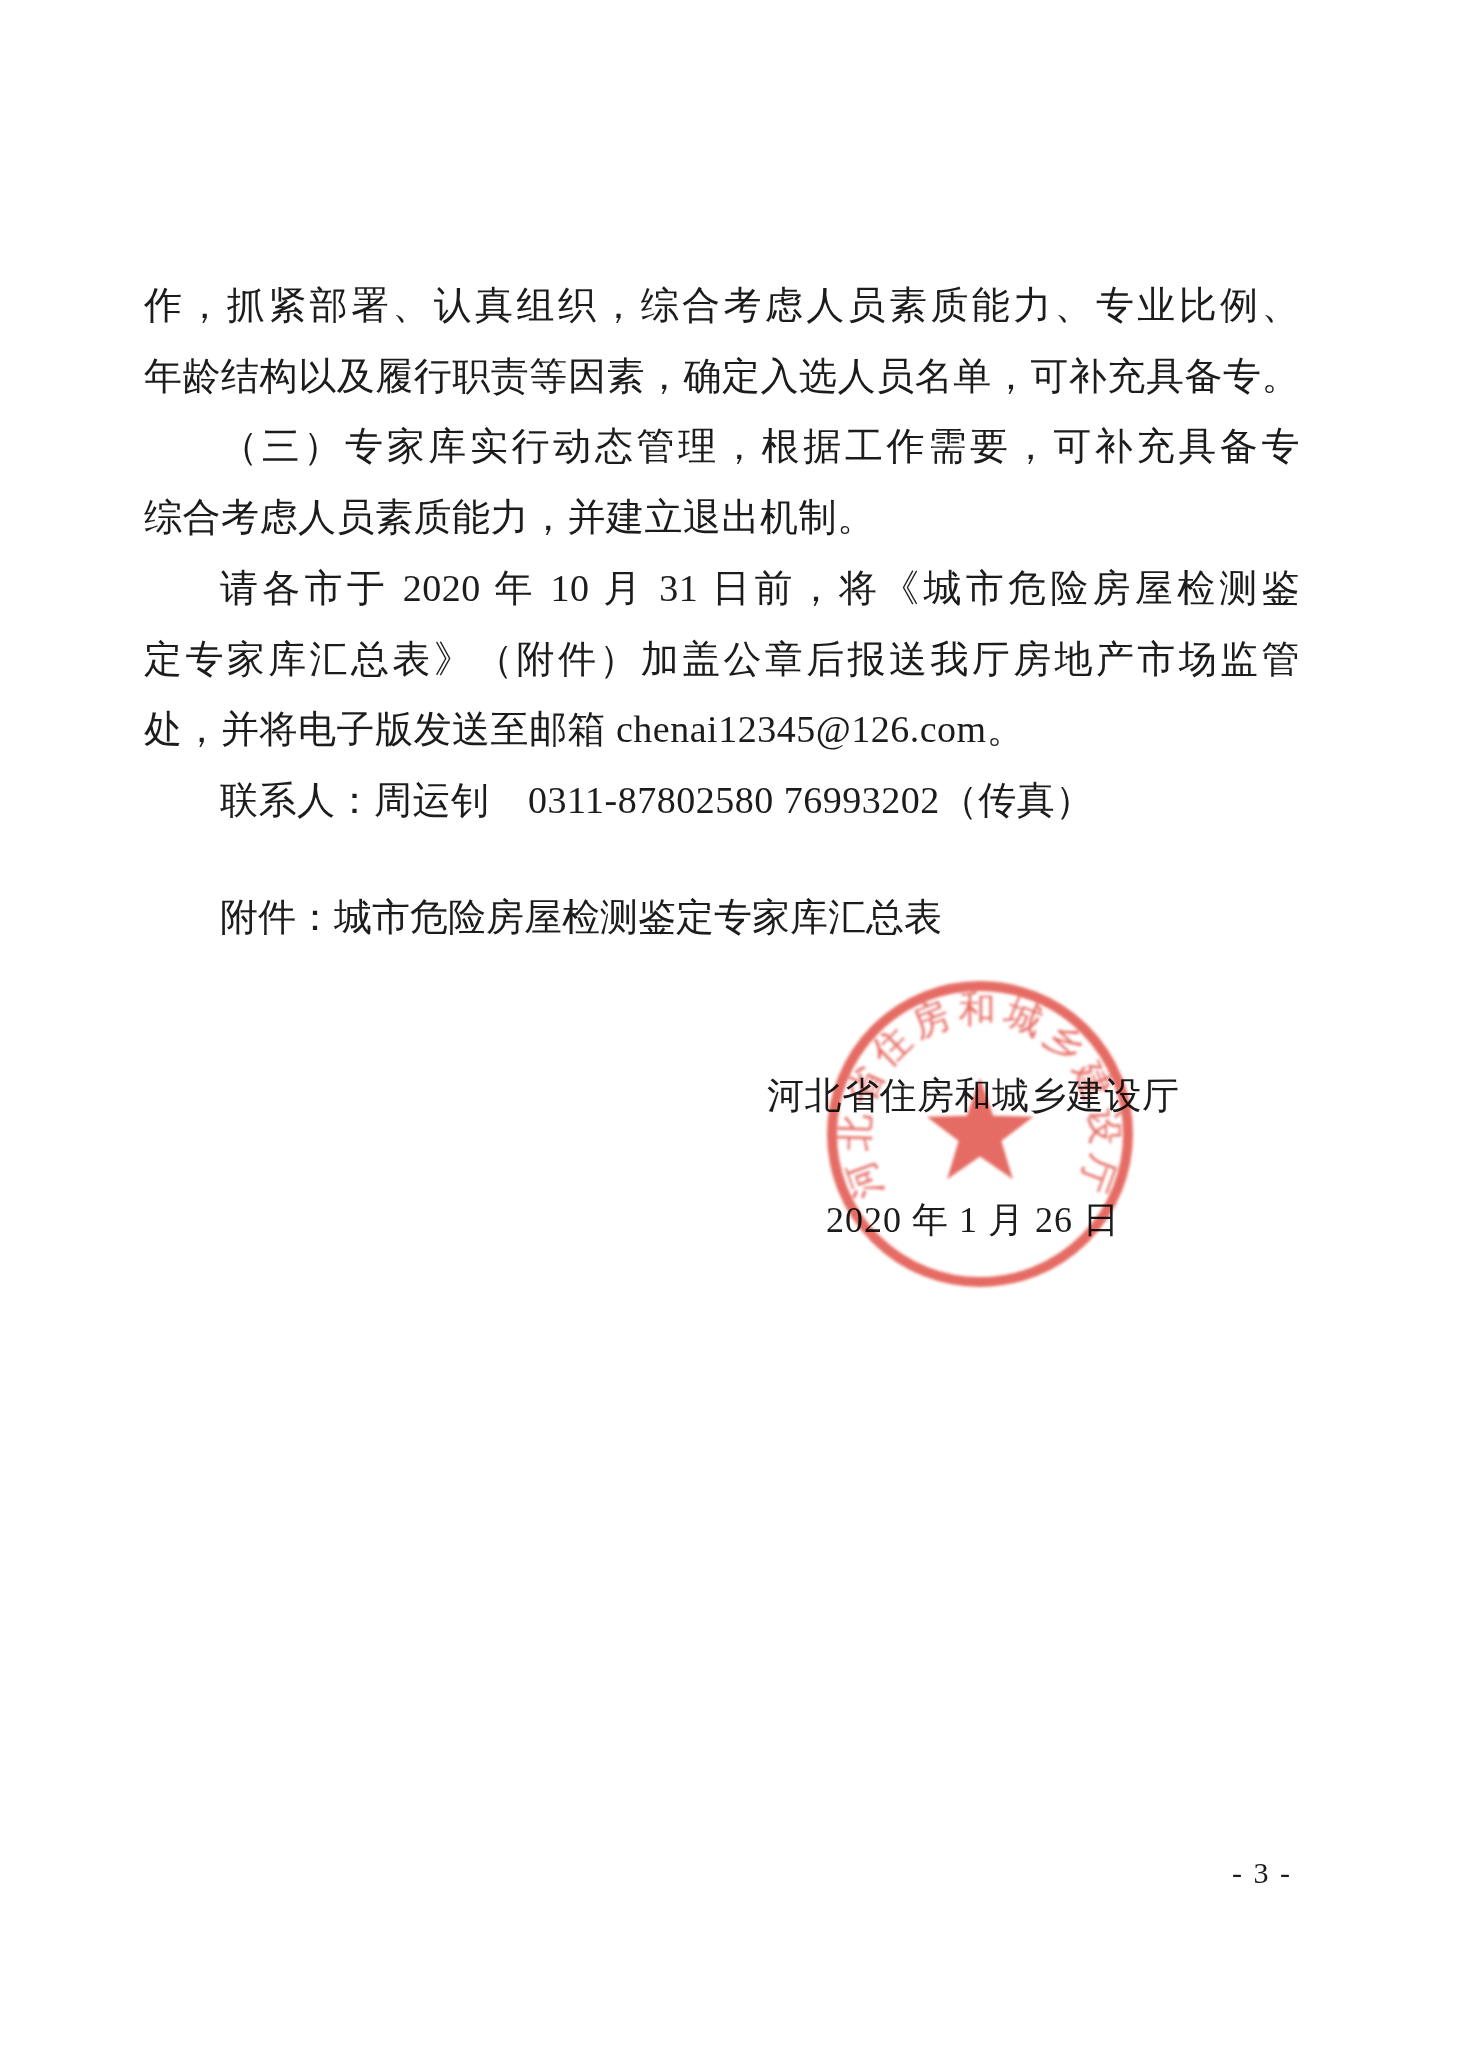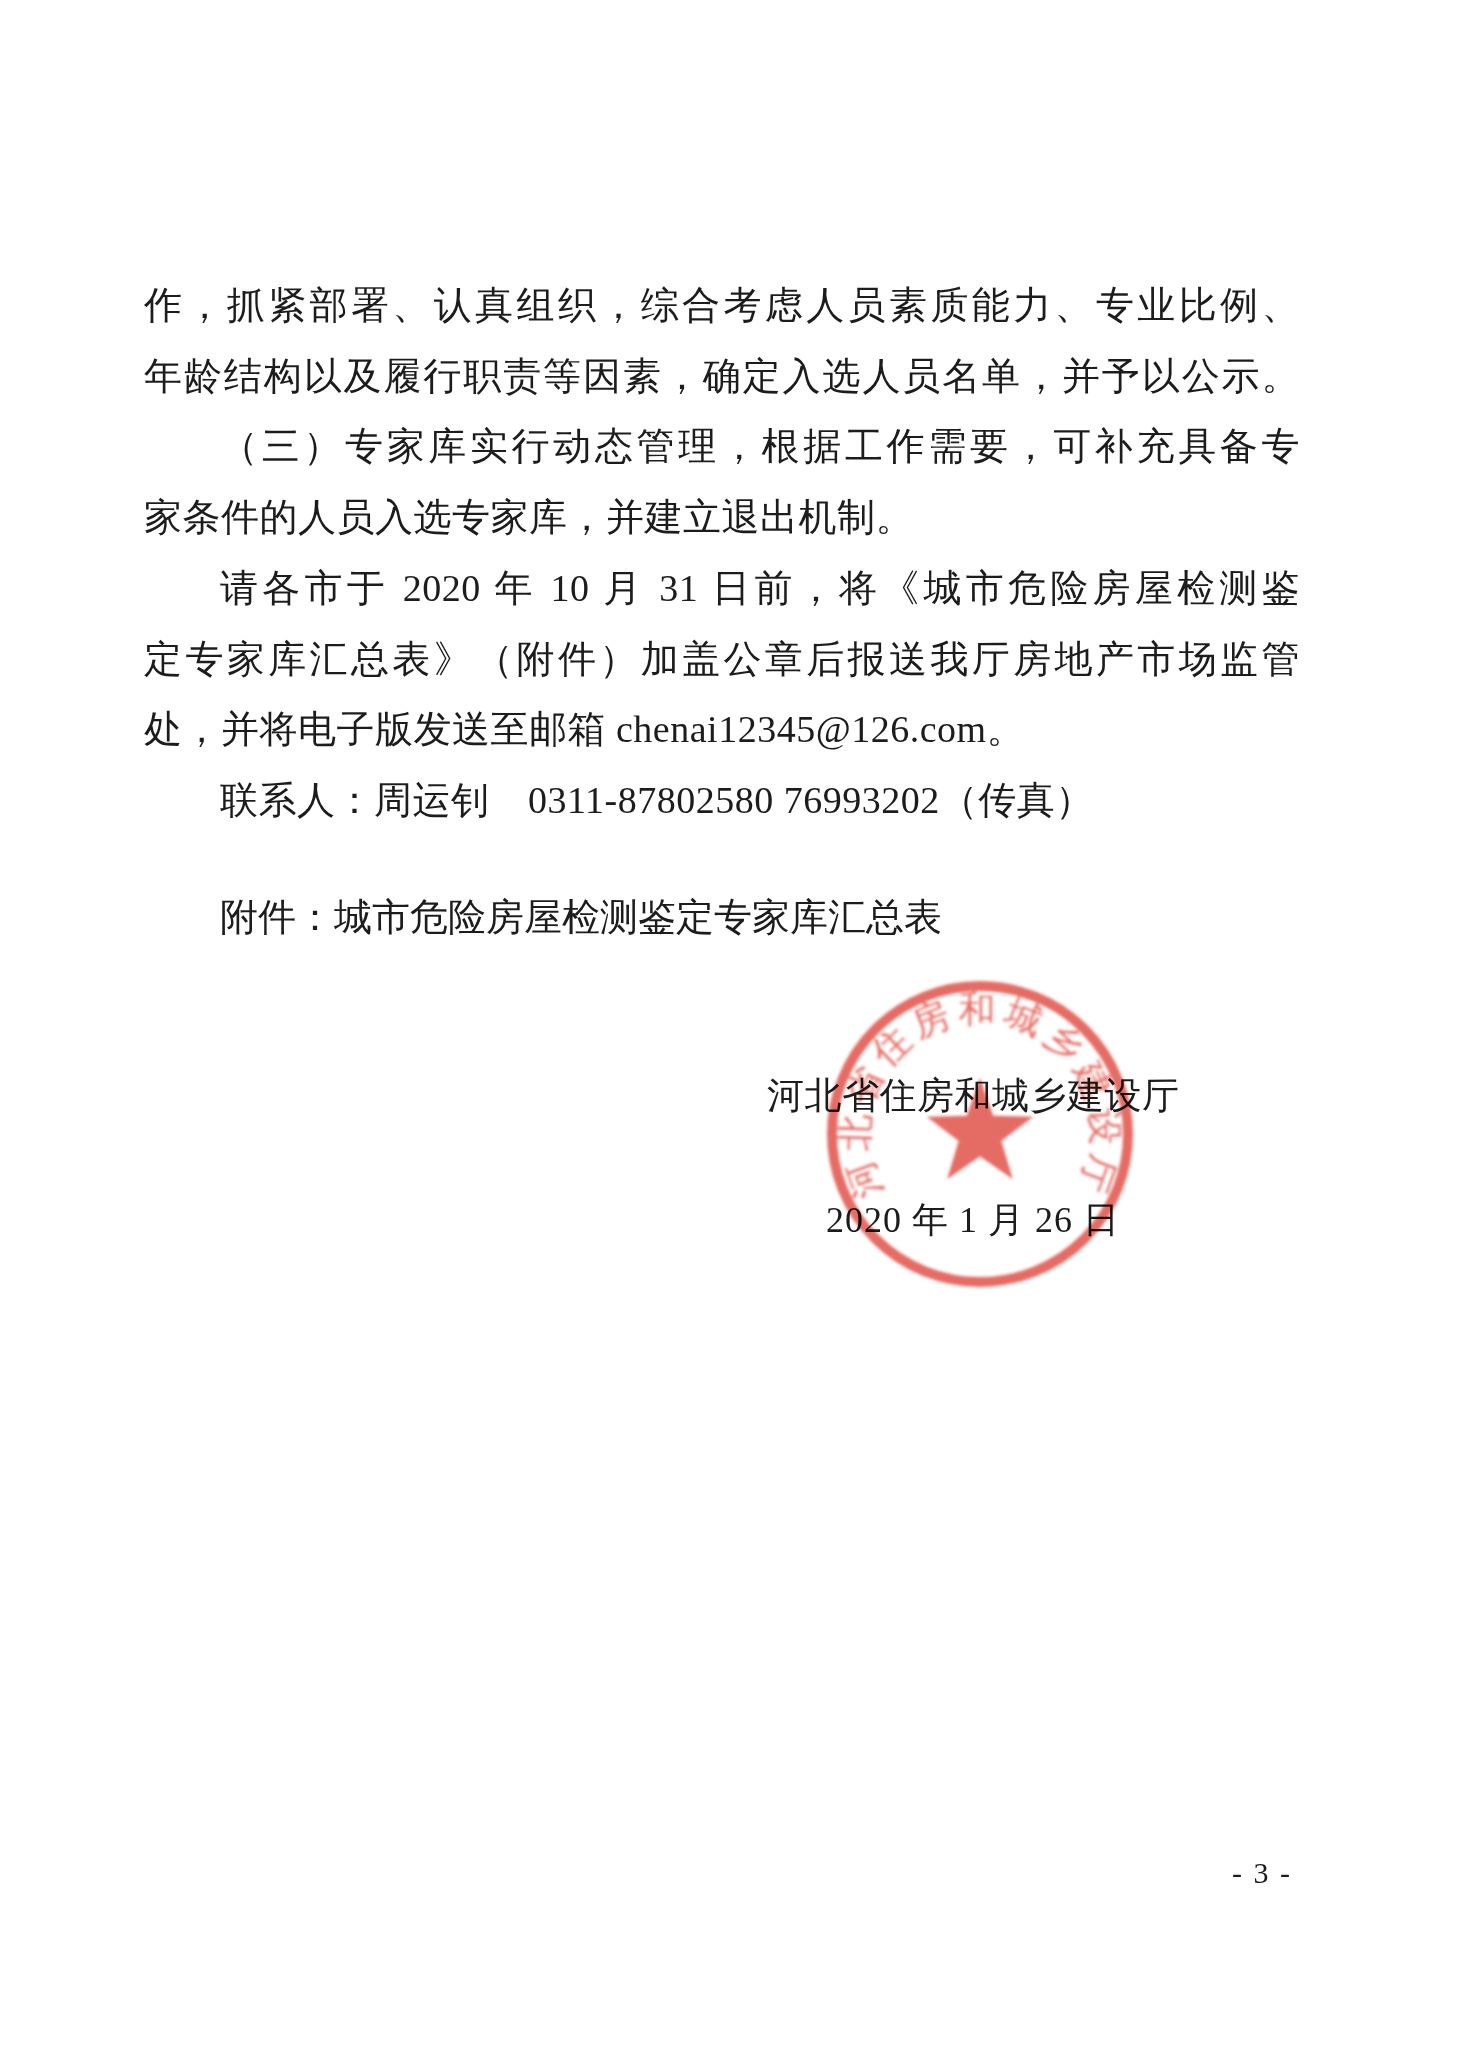--- a/index.html
+++ b/index.html
@@ -87,23 +87,23 @@
   .seal .ring   { stroke: var(--seal, #e04b41); }
   .seal .glyphs { fill: var(--seal, #e04b41); }
 </style>
 </head>
 <body>
 
 <div class="page">
 
   <div class="body-text">
     <div class="line full">作，抓紧部署、认真组织，综合考虑人员素质能力、专业比例、</div>
-    <div class="line full">年龄结构以及履行职责等因素，确定入选人员名单，并予以公示。</div>
+    <div class="line full">年龄结构以及履行职责等因素，确定入选人员名单，可补充具备专。</div>
     <div class="line full indent">（三）专家库实行动态管理，根据工作需要，可补充具备专</div>
-    <div class="line">家条件的人员入选专家库，并建立退出机制。</div>
+    <div class="line">综合考虑人员素质能力，并建立退出机制。</div>
     <div class="line full indent">请各市于 2020 年 10 月 31 日前，将《城市危险房屋检测鉴</div>
     <div class="line full">定专家库汇总表》（附件）加盖公章后报送我厅房地产市场监管</div>
     <div class="line">处，并将电子版发送至邮箱 chenai12345@126.com。</div>
     <div class="line indent">联系人：周运钊　0311-87802580 76993202（传真）</div>
   </div>
 
   <div class="attachment-line">附件：城市危险房屋检测鉴定专家库汇总表</div>
 
   <div class="signature-agency">河北省住房和城乡建设厅</div>
   <div class="signature-date">2020 年 1 月 26 日</div>

